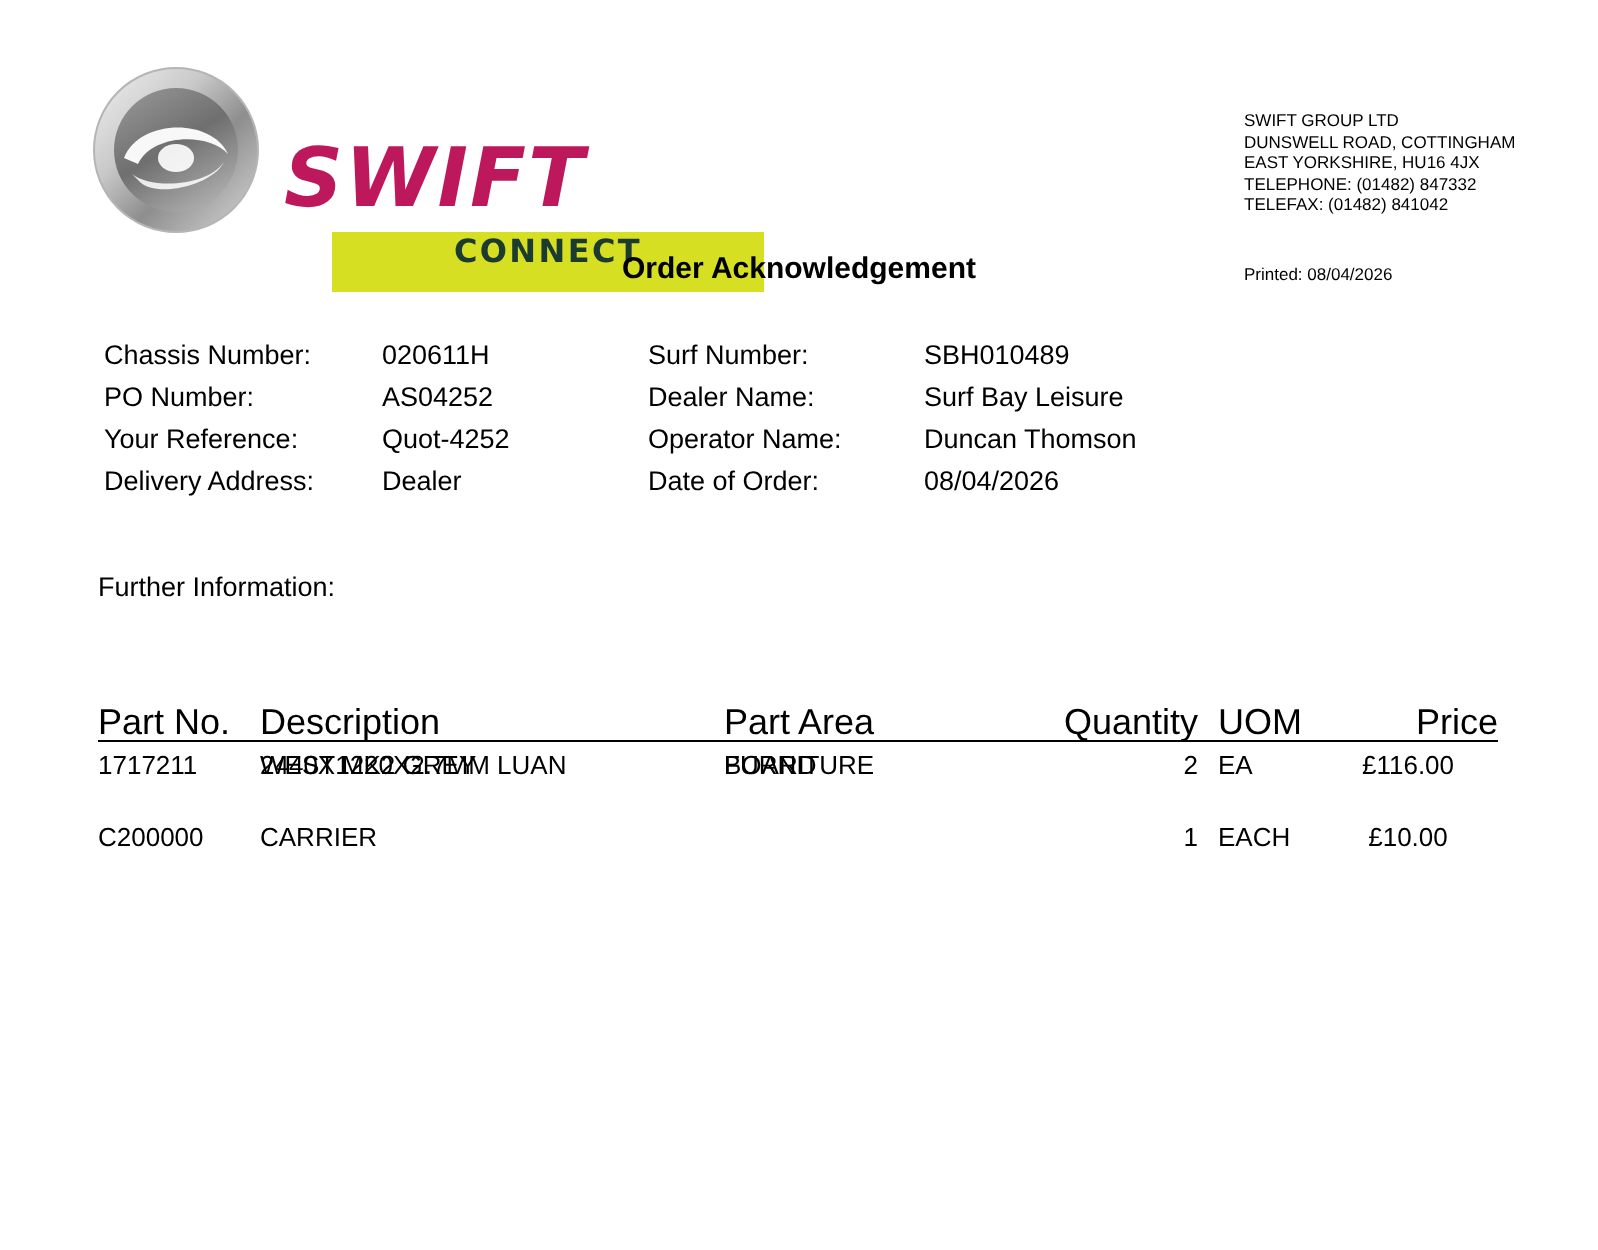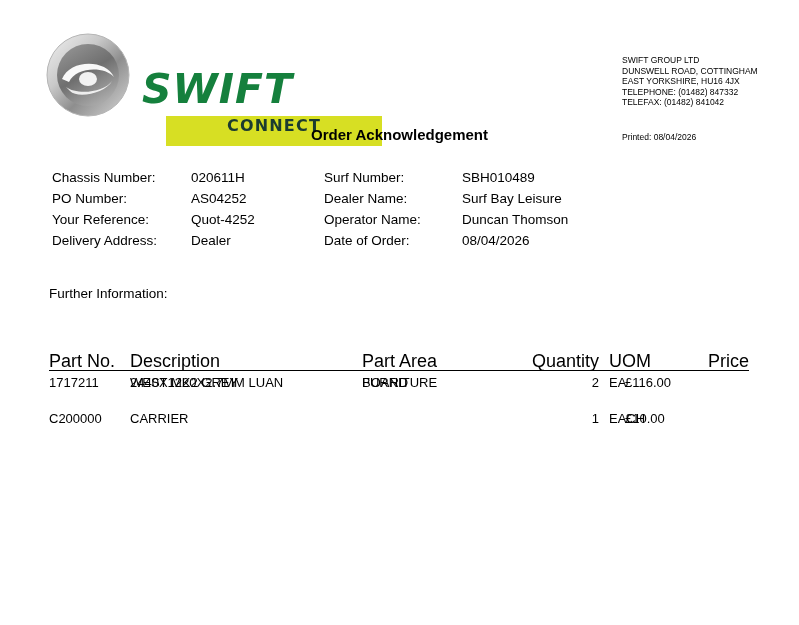--- a/index.html
+++ b/index.html
@@ -46,21 +46,21 @@
   }
   .swift-word {
     position: absolute;
     left: 96px;
     top: 36px;
     font-family: "DejaVu Sans", sans-serif;
     font-size: 41px;
     font-weight: bold;
     font-style: italic;
     letter-spacing: 1px;
-    color: #15803d;
+    color: #be185d;
     line-height: 1;
   }
   .connect-bar {
     position: absolute;
     left: 120px;
     top: 83px;
     width: 216px;
     height: 30px;
     background: #d7df23;
     display: flex;
@@ -167,21 +167,21 @@
   .trow {
     position: relative;
     min-height: 17px;
   }
   .trow .cell { position: absolute; top: 0; }
   .cell-part  { left: 0; }
   .cell-desc  { left: 81px; width: 228px; }
   .cell-area  { left: 313px; width: 145px; }
   .cell-qty   { left: 460px; width: 90px; text-align: right; }
   .cell-uom   { left: 560px; }
-  .cell-price { left: 576px; width: 90px; text-align: left; }
+  .cell-price { left: 610px; width: 90px; text-align: center; }
   .desc-line2, .area-line2 {
     position: absolute;
     top: 17px;
   }
 </style>
 </head>
 <body>
 
 <div class="page">
 

